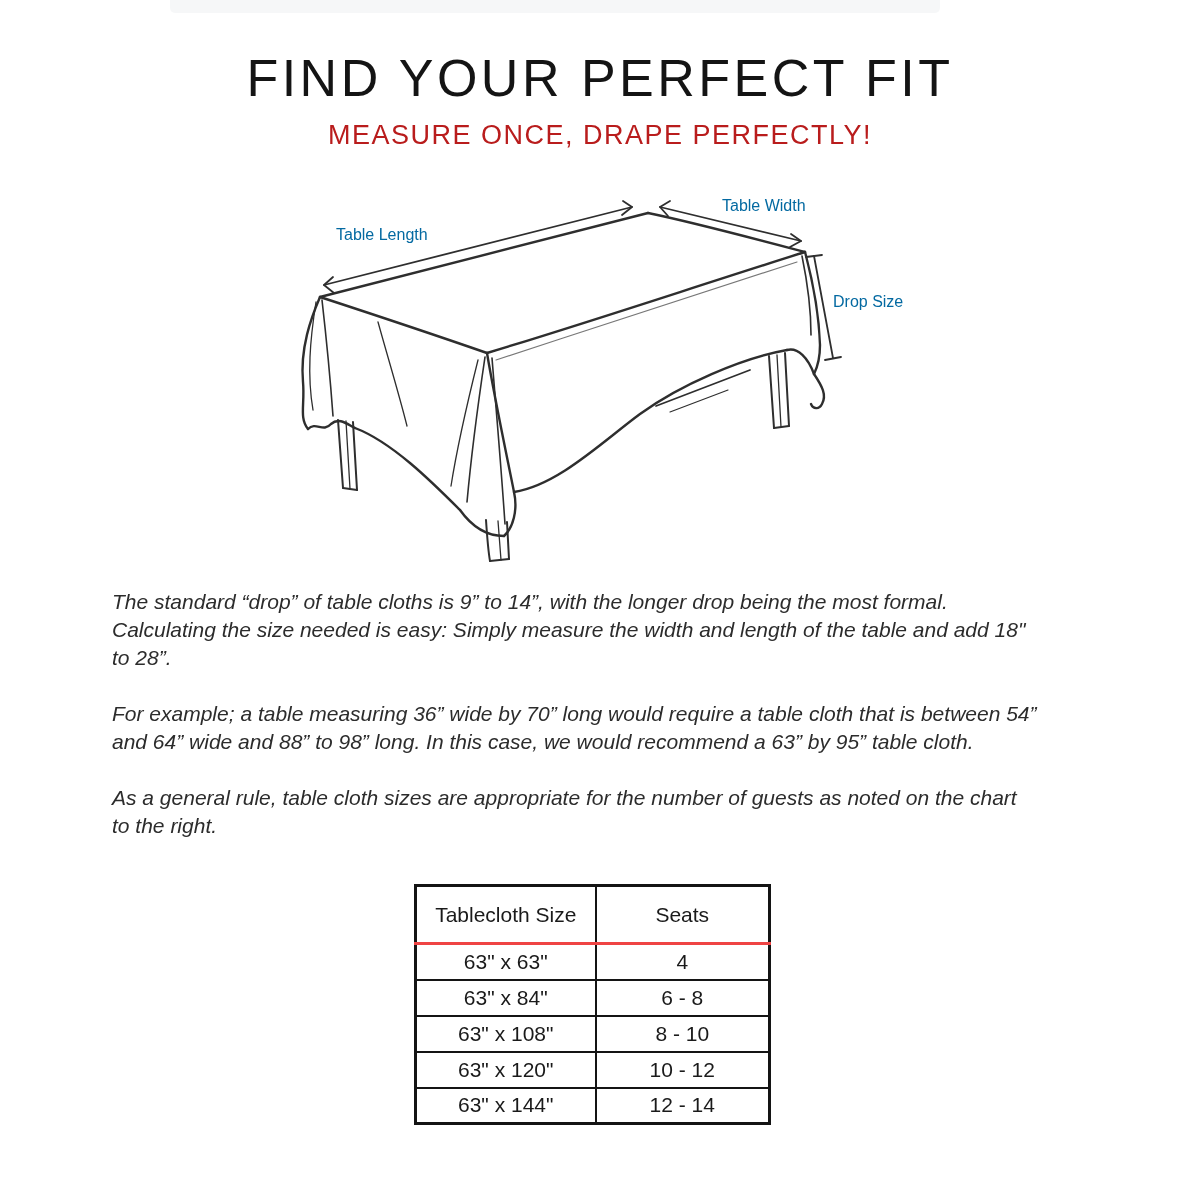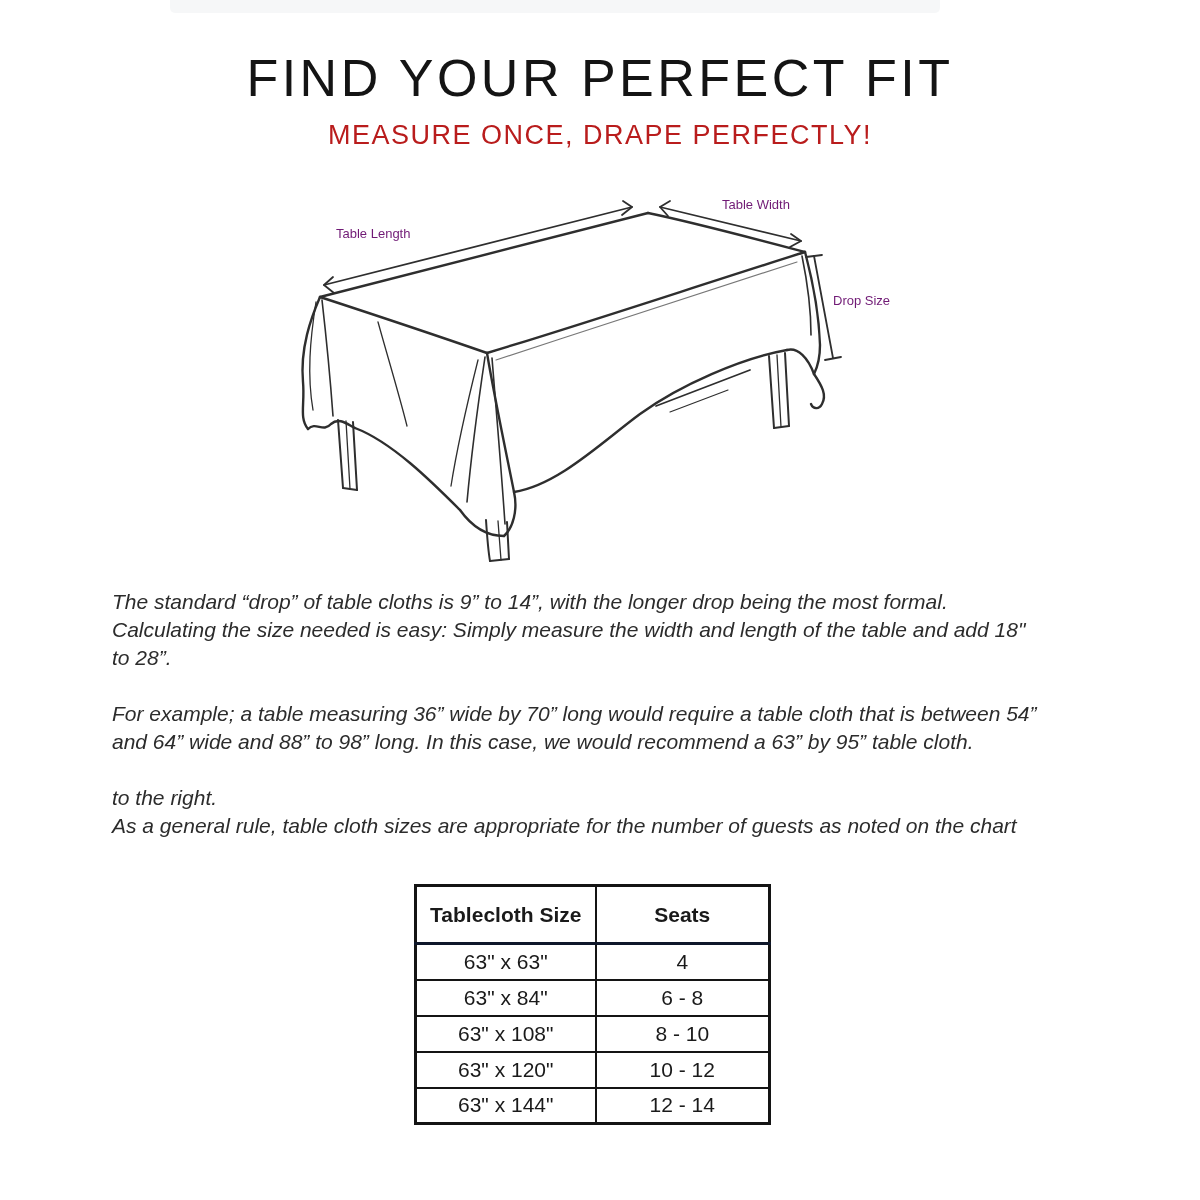--- a/index.html
+++ b/index.html
@@ -18,39 +18,39 @@
     font-size:52px; font-weight:400; letter-spacing:3.5px; color:#141414; white-space:nowrap;
   }
   .page-subtitle {
     position:absolute; left:0; top:120px; width:1200px; text-align:center;
     font-size:27px; font-weight:400; letter-spacing:1.5px; color:#b91c1c; white-space:nowrap;
   }
 
   .diagram { position:absolute; left:280px; top:190px; width:660px; height:400px; }
   .diagram svg { position:absolute; left:0; top:0; }
   .diagram-label {
-    position:absolute; font-size:13px; color:#701a75; white-space:nowrap;
+    position:absolute; font-size:16px; color:#0369a1; white-space:nowrap;
   }
   .label-length { left:56px;  top:36px;  }
   .label-width  { left:442px; top:7px;   }
   .label-drop   { left:553px; top:103px; }
 
   .body-text { position:absolute; left:112px; top:588px; width:1000px; }
   .body-text p { margin:0 0 28px 0;font-style:italic; }
   .body-text .line { font-size:21px; line-height:28px; color:#2c2c2c; white-space:nowrap; }
 
   .chart-wrap { position:absolute; left:414px; top:884px; }
   table.size-table { border-collapse:collapse; background:#fff; }
   table.size-table th, table.size-table td {
     border:2px solid #141414; text-align:center; vertical-align:middle;
     font-size:21px; color:#1a1a1a;
   }
   table.size-table { border:3px solid #141414; }
   table.size-table th {
-    font-weight:700; height:58px; border-bottom:3px solid #0f172a;
+    font-weight:400; height:58px; border-bottom:3px solid #ef4444;
   }
   table.size-table th.col-size { width:180px; }
   table.size-table th.col-seats { width:174px; }
   table.size-table td { height:36px; font-weight:400; }
 </style>
 </head>
 <body>
 
 <div class="canvas">
 
@@ -137,22 +137,22 @@
     <p>
       <span class="line" style="display:block">The standard “drop” of table cloths is 9” to 14”, with the longer drop being the most formal.</span>
       <span class="line" style="display:block">Calculating the size needed is easy: Simply measure the width and length of the table and add 18"</span>
       <span class="line" style="display:block">to 28”.</span>
     </p>
     <p>
       <span class="line" style="display:block">For example; a table measuring 36” wide by 70” long would require a table cloth that is between 54”</span>
       <span class="line" style="display:block">and 64” wide and 88” to 98” long. In this case, we would recommend a 63” by 95” table cloth.</span>
     </p>
     <p>
+      <span class="line" style="display:block">As a general rule, table cloth sizes are appropriate for the number of guests as noted on the chart</span>
       <span class="line" style="display:block">to the right.</span>
-      <span class="line" style="display:block">As a general rule, table cloth sizes are appropriate for the number of guests as noted on the chart</span>
     </p>
   </div>
 
   <div class="chart-wrap">
     <table class="size-table">
       <thead>
         <tr>
           <th class="col-size">Tablecloth Size</th>
           <th class="col-seats">Seats</th>
         </tr>

